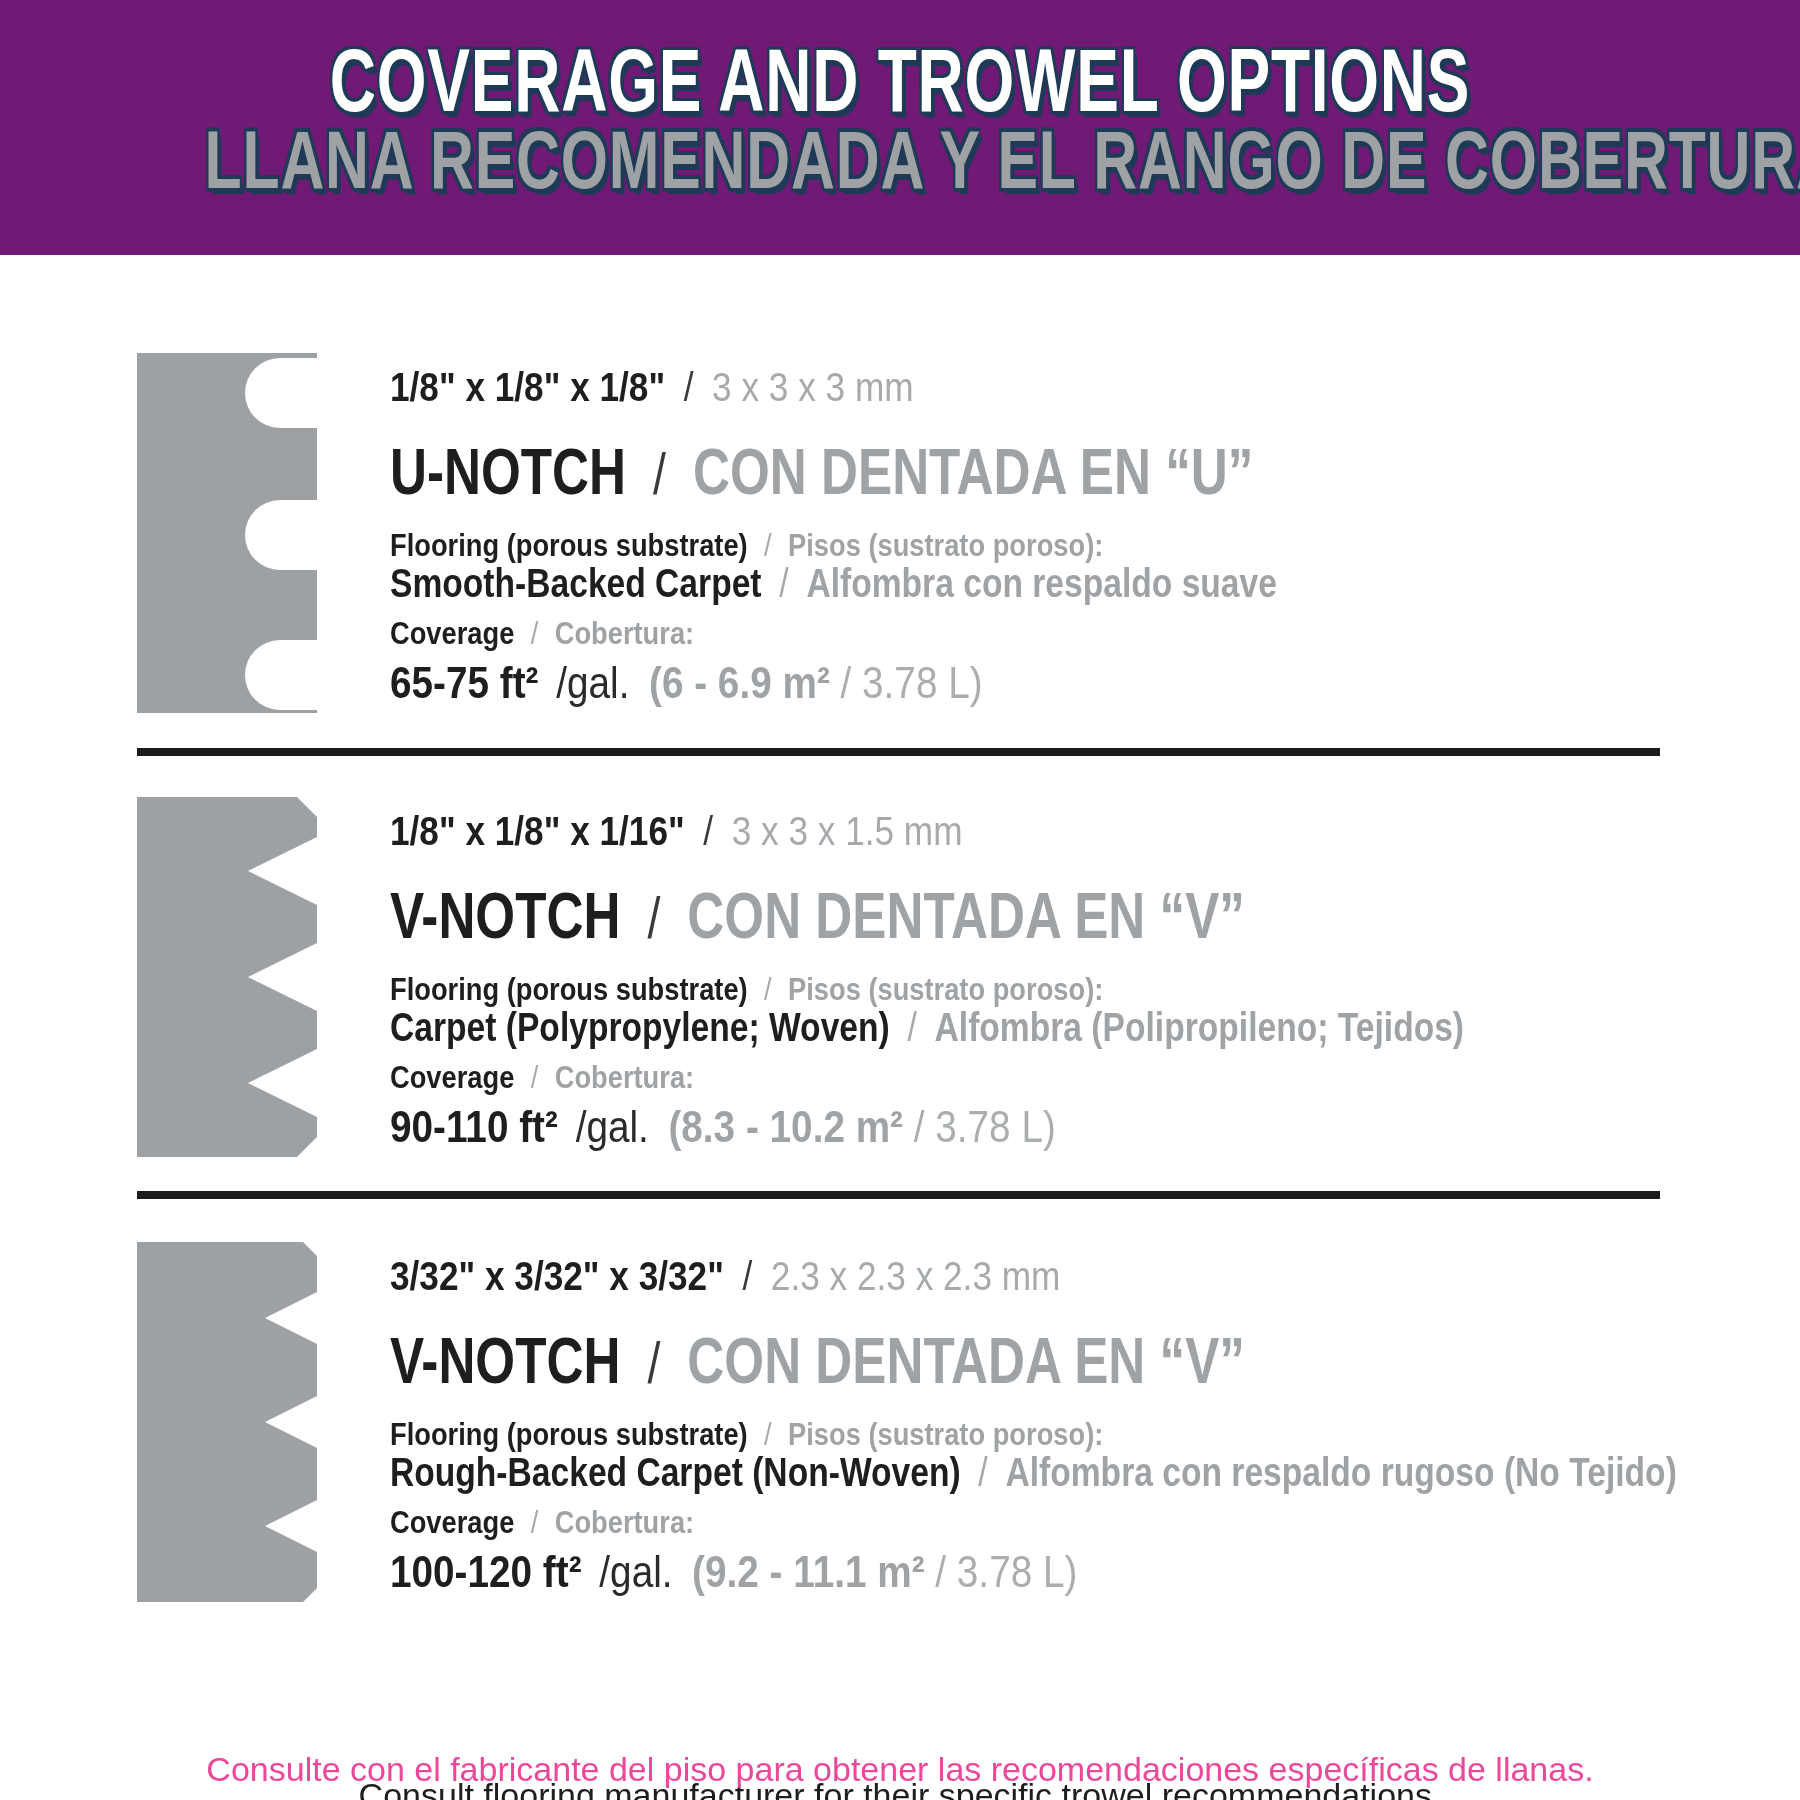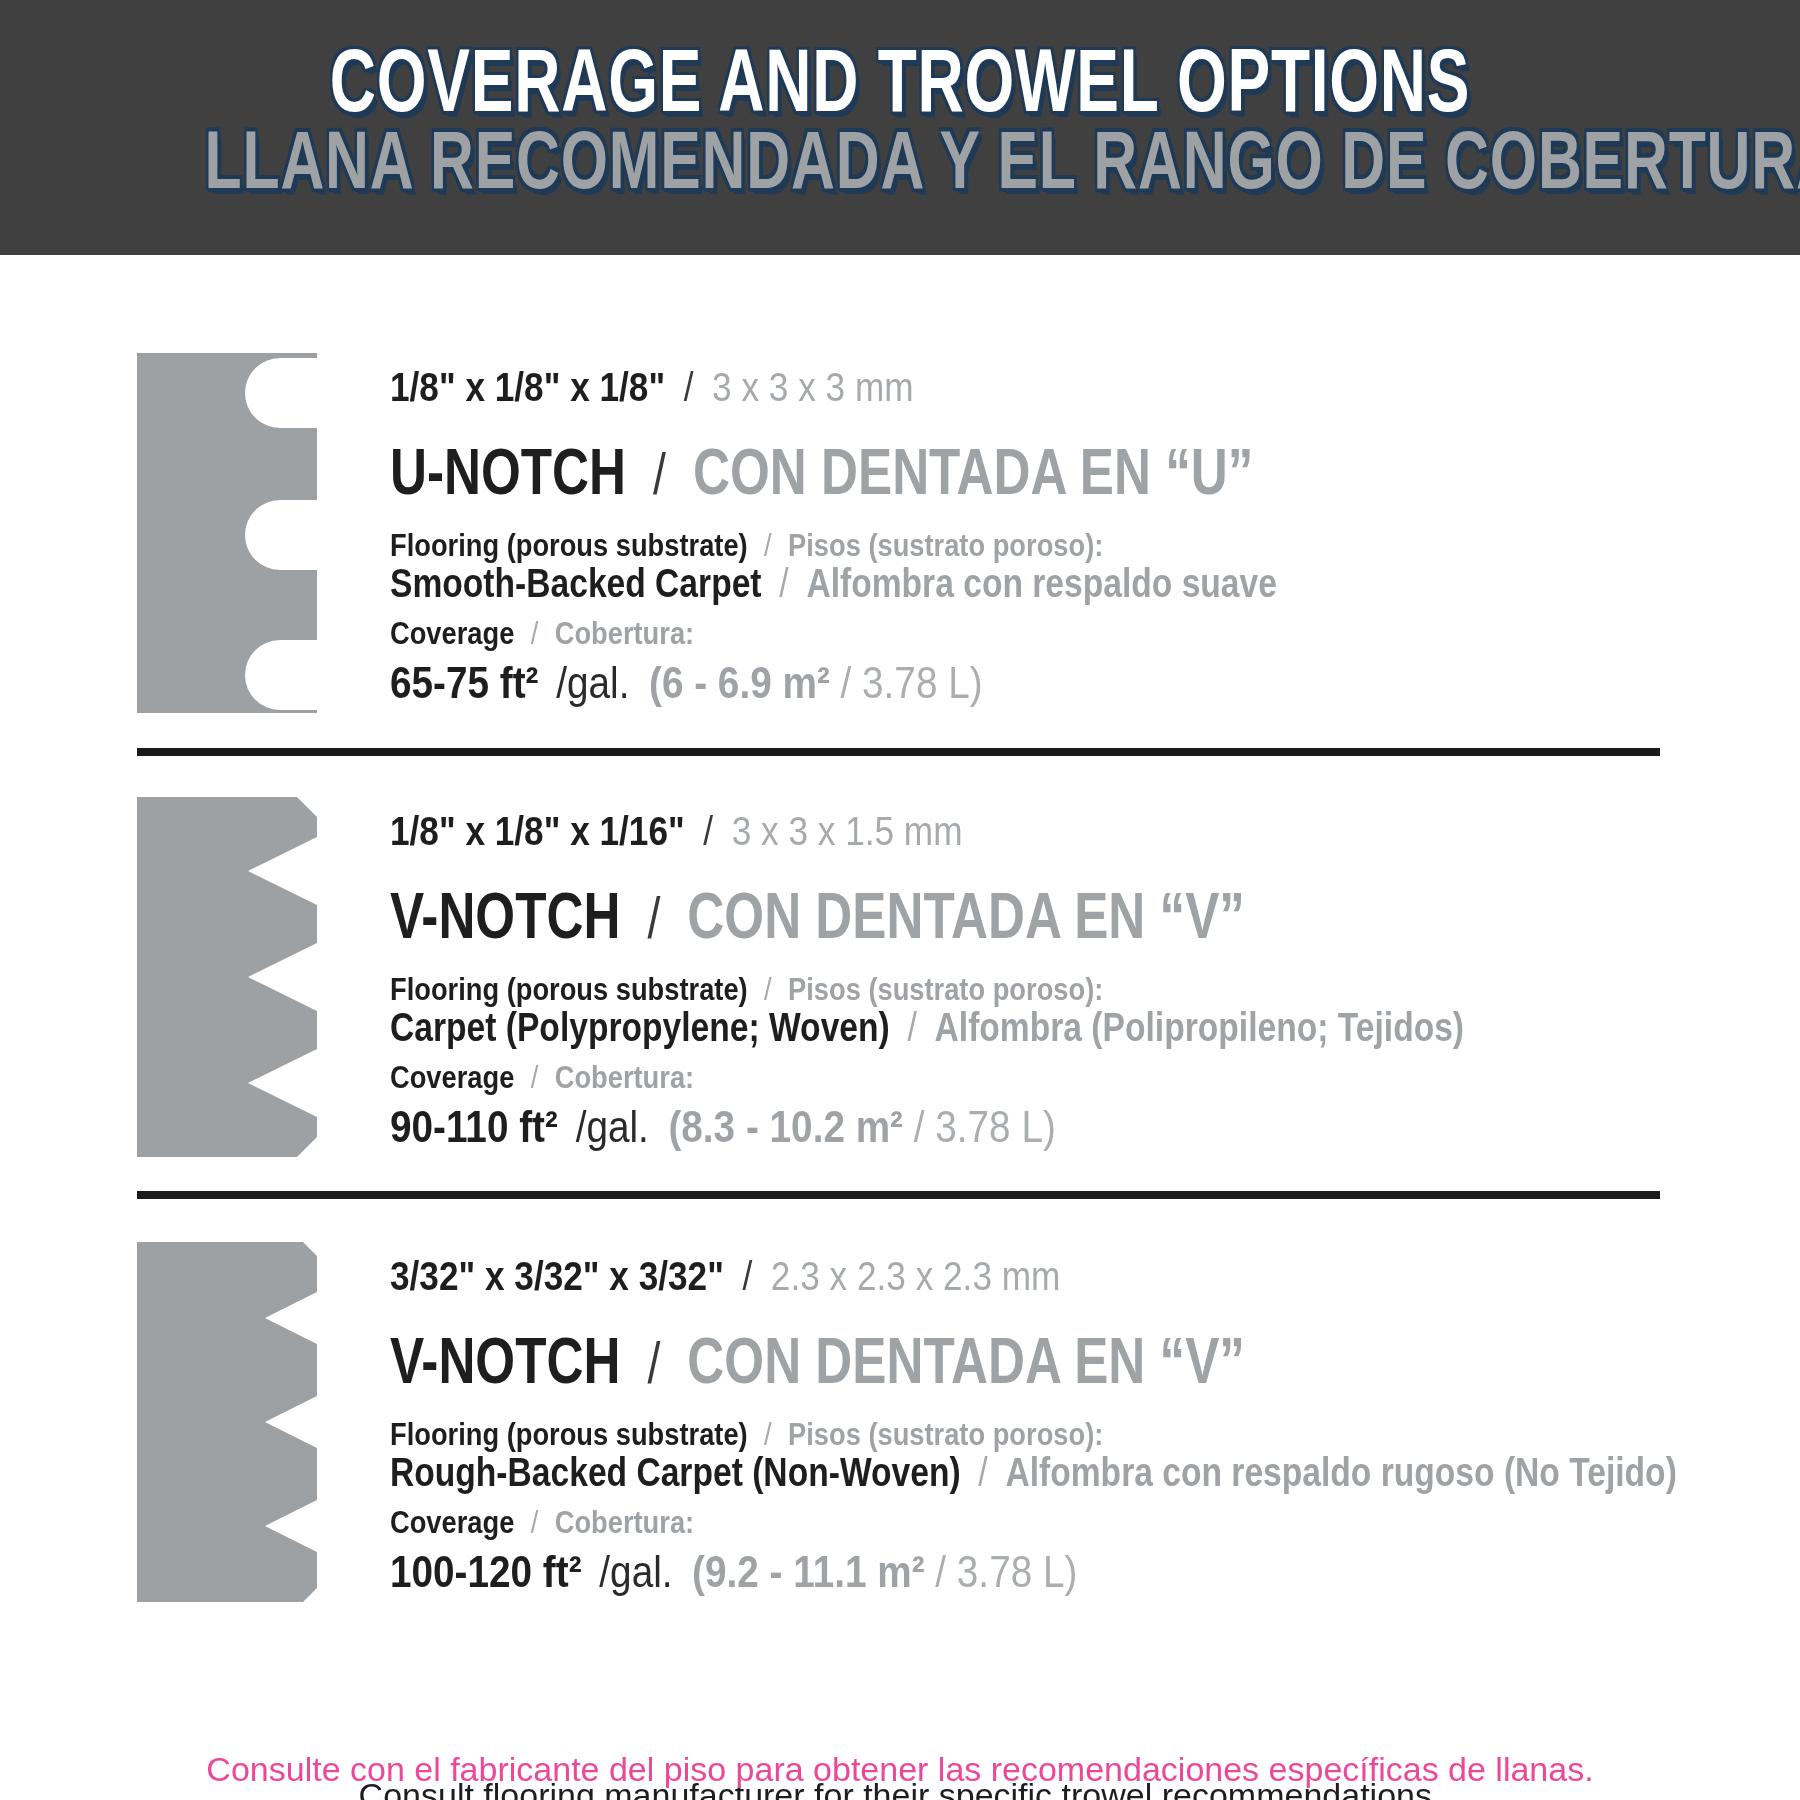--- a/index.html
+++ b/index.html
@@ -1,21 +1,21 @@
 <!DOCTYPE html>
 <html><head>
 <meta charset="utf-8">
 <style>
   html,body{margin:0;padding:0;background:#ffffff;}
   body{width:1800px;height:1800px;position:relative;overflow:hidden;
        font-family:"Liberation Sans", sans-serif;}
   .stage{position:absolute;inset:0;}
 
   
-  .banner{position:absolute;left:0;top:0;width:1800px;height:255px;background:#404040;}
+  .banner{position:absolute;left:0;top:0;width:1800px;height:255px;background:#701a75;}
   .banner-line{position:absolute;left:0;width:100%;text-align:center;white-space:nowrap;}
   .banner-line > span{display:inline-block;font-weight:700;letter-spacing:1px;}
   .banner-en{top:30px;}
   .banner-en > span{
     font-size:82px;color:#ffffff;transform:scale(0.78,1.08);transform-origin:center top;
     text-shadow:-3px -3px 0 #1E3A56, 3px -3px 0 #1E3A56, -3px 3px 0 #1E3A56,
                  3px 3px 0 #1E3A56, 0 4px 0 #1E3A56, 5px 6px 0 #1E3A56;}
   .banner-es{top:112px;}
   .banner-es > span{
     font-size:76px;color:#9EA2A5;transform:scale(0.80,1.08);transform-origin:center top;

